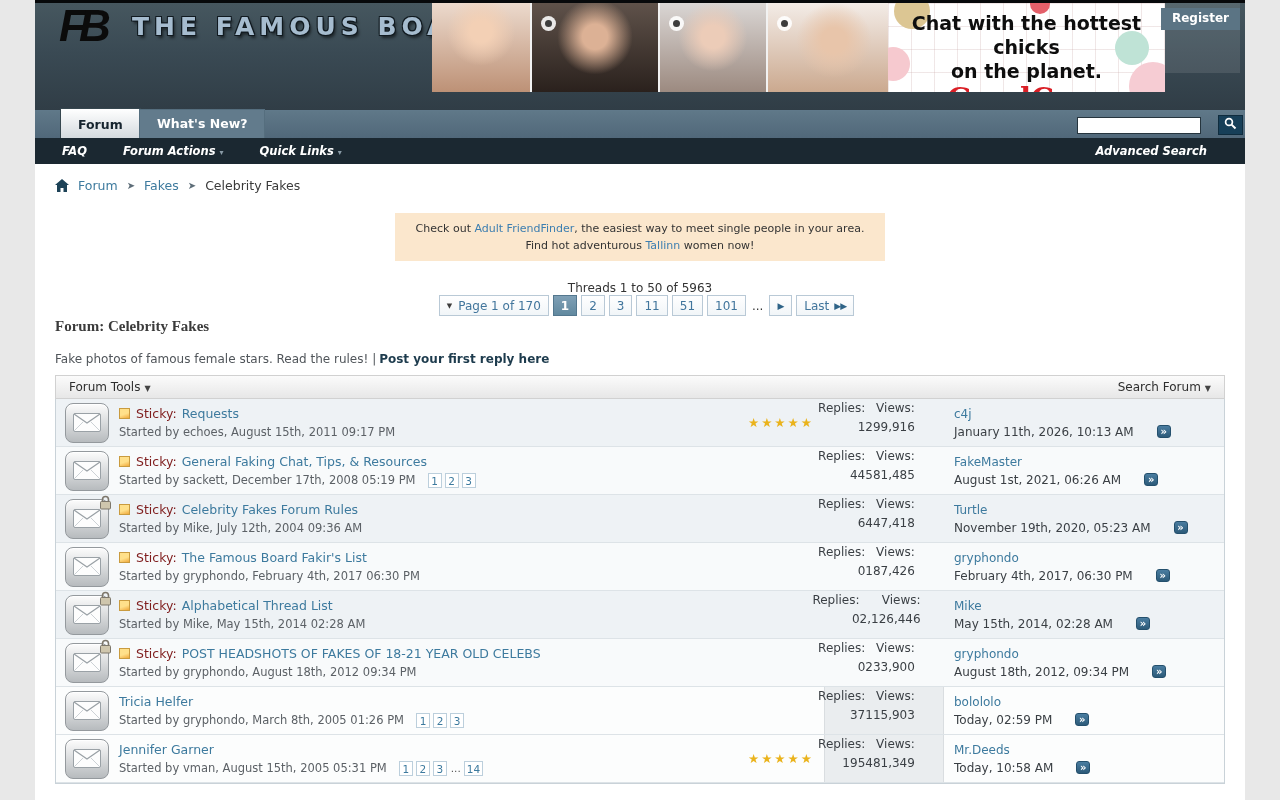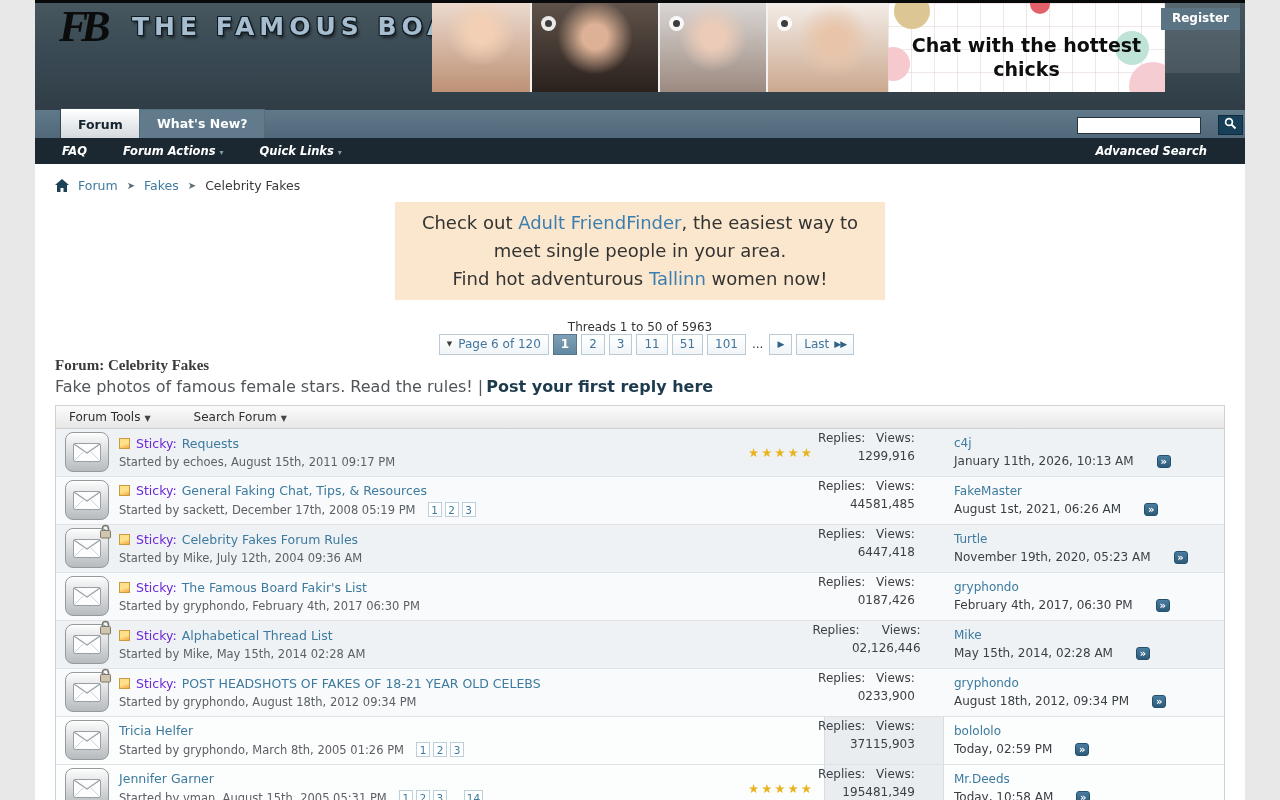--- a/index.html
+++ b/index.html
@@ -8,21 +8,21 @@
     background: #e8e8e8; color: #333;
     font-family: "DejaVu Sans", "Liberation Sans", sans-serif; font-size: 12px;
   }
   a { text-decoration: none; cursor: pointer; }
   .site { width: 1210px; margin: 0 auto; background: #fff; }
 
   
   .hd { position: relative; height: 110px; border-top: 3px solid #07090b;
         background: linear-gradient(180deg, #46575f 0%, #3a4a54 45%, #303d46 100%); }
   .logo-script { position: absolute; left: 24px; top: -2px;
-        font-family: Liberation Serif, serif; font-style: italic; font-weight: bold;
+        font-family: Liberation Sans, sans-serif; font-style: italic; font-weight: bold;
         font-size: 44px; color: #0b0b0b; letter-spacing: -7px; }
   .logo-text { position: absolute; left: 97px; top: 9px; font-weight: bold;
         font-size: 25px; letter-spacing: 5px; color: #a6bccf;
         text-shadow: 1px 1px 0 #111a20, -1px -1px 0 #111a20, 1px -1px 0 #111a20,
                      -1px 1px 0 #111a20, 2px 3px 3px rgba(0,0,0,.55); }
   .account-panel { position: absolute; right: 5px; top: 0; width: 76px; height: 70px;
         background: rgba(255,255,255,.10); }
   .login-stub { position: absolute; right: 73px; top: 6px; width: 44px; height: 18px;
         background: #fff; border: 1px solid #99a2a8; font-size: 11px; color: #222;
         text-align: right; padding: 2px 5px 0 0; z-index: 1; }
@@ -44,21 +44,21 @@
         text-align: center; padding-top: 9px;
         background-image: linear-gradient(rgba(205,175,175,.30) 1px, transparent 1px),
                           linear-gradient(90deg, rgba(205,175,175,.30) 1px, transparent 1px);
         background-size: 23px 23px; }
   .circle { position: absolute; border-radius: 50%; }
   .c1 { left: 6px; top: -10px; width: 36px; height: 36px; background: #dcc693; }
   .c2 { left: -12px; top: 44px; width: 34px; height: 34px; background: #f6c9cf; }
   .c3 { left: 142px; top: -9px; width: 20px; height: 20px; background: #e4606a; }
   .c4 { right: 16px; top: 28px; width: 34px; height: 34px; background: #bfe3d6; }
   .c5 { right: -12px; bottom: -18px; width: 48px; height: 48px; background: #f6ccd3; }
-  .ad-line { position: relative; font-weight: bold; font-size: 19px; color: #0e0e0e; line-height: 1.25; margin-top: 22px; }
+  .ad-line { position: relative; font-weight: bold; font-size: 19px; color: #0e0e0e; line-height: 1.25; }
   .ad-brand { position: relative; margin-top: 2px; font-family: "DejaVu Serif", serif;
         font-weight: bold; font-size: 29px; color: #da1f26; line-height: 1; }
 
   
   .tabbar { position: relative; height: 28px; background: linear-gradient(#5f7888, #51687a);
         border-top: 1px solid #60798a; }
   .tab { position: absolute; bottom: 0; font-weight: bold; font-size: 12.5px; padding: 6px 17px 7px; }
   .tab-forum { left: 25px; background: linear-gradient(#ffffff, #d4dade); color: #17252f;
         border: 1px solid #36474f; border-bottom: none; top: -3px; padding-top: 8px; }
   .tab-new { left: 104px; background: #627b8c; color: #fff; border: 1px solid #556e7e; border-bottom: none; }
@@ -72,42 +72,42 @@
   .adv-search { margin-left: auto; margin-right: 0 !important; font-weight: bold; }
 
   
   .content { padding: 0 20px 40px; background: #fff; }
   .breadcrumb { display: flex; align-items: center; padding-top: 14px; font-size: 12.5px; color: #3f464b; }
   .bc-home { display: flex; align-items: center; margin-right: 9px; }
   .bc-link { color: #3d7a9e; }
   .bc-sep { margin: 0 9px; color: #5d6d78; font-size: 10px; }
   .bc-current { color: #3a3a3a; }
 
-  .notice { width: 490px; margin: 9px auto 0; background: #fbe7cd; padding: 7px 8px;
-        text-align: center; font-size: 18px; color: #333; line-height: 1.55; }
+  .notice { width: 490px; margin: 20px auto 0; background: #fbe7cd; padding: 7px 8px;
+        text-align: center; font-size: 11px; color: #333; line-height: 1.55; }
   .notice a { color: #3c7eb0; }
 
   .list-controls { display: flex; justify-content: flex-end; align-items: center;
         margin-top: 31px; height: 24px; font-size: 12px; color: #333; flex-direction: column; }
   .pagination { display: flex; align-items: center; margin-left: 9px; }
   .pgbtn { display: flex; align-items: center; border: 1px solid #b9c9d6;
         background: linear-gradient(#ffffff, #f1f5f8); color: #41759c; font-size: 12px;
         padding: 2px 7px; margin-left: 4px; height: 21px; }
   .pg-num.active { background: linear-gradient(#7fa0b6, #61899f); border-color: #53778e;
         color: #fff; font-weight: bold; }
   .sel-arrow { color: #3c3c3c; font-size: 7px; margin-right: 6px; }
   .pg-ellipsis { margin: 0 2px 0 6px; color: #333; }
   .arrow-glyph { color: #2e6387; font-size: 9px; }
   .pg-last .dbl { font-size: 9px; margin-left: 5px; letter-spacing: -1px; color: #2e6387; }
 
   .forum-title { margin: 0; padding-top: 2px; font-size: 15px; font-weight: bold; color: #3b3b3b; font-family: Liberation Serif, serif; }
-  .forum-desc { margin-top: 3px; font-size: 16px; color: #50555a; }
+  .forum-desc { margin-top: 17px; font-size: 12px; color: #50555a; }
   .forum-cta { font-weight: bold; color: #1d3b4d; margin-left: 3px; }
 
-  .toolbar { display: flex; justify-content: flex-start; align-items: center; gap: 43px;
+  .toolbar { display: flex; justify-content: space-between; align-items: center; gap: 30px;
         height: 24px; margin-top: 9px; padding: 0 13px;
         background: linear-gradient(#fbfbfb, #e7e7e7); border: 1px solid #d1d1d1;
         font-size: 12px; }
   .toolbar a { color: #2e2e2e; }
 
   
   .thead { display: flex; align-items: center; height: 23px; margin-top: 9px;
         background: linear-gradient(#8ba7b9, #60839a); border: 1px solid #4d6d82;
         color: #fff; font-weight: bold; font-size: 12px; text-shadow: 0 1px 1px rgba(0,0,0,.3); }
   .th-title { flex: 1; padding-left: 12px; color: #fff; }
@@ -123,24 +123,24 @@
   .cell-title { flex: 1; display: flex; align-items: center; min-width: 0; }
   .thread-icon { margin-left: 9px; flex: 0 0 44px; height: 40px; border-radius: 8px;
         background: linear-gradient(#fcfcfc, #b7bbbe); border: 1px solid #94999d;
         box-shadow: inset 0 1px 0 #fff; display: flex; align-items: center;
         justify-content: center; position: relative; }
   .lock-badge { position: absolute; top: -5px; right: -4px; }
   .thread-text { margin-left: 10px; min-width: 0; }
   .t-line1 { display: flex; align-items: center; font-size: 12.5px; white-space: nowrap; }
   .note-icon { width: 11px; height: 11px; display: inline-block; margin-right: 6px;
         background: linear-gradient(160deg, #ffe08a 0 55%, #f0a93c); border: 1px solid #c99b3f; }
-  .sticky-label { color: #6d28d9; margin-right: 5px; }
+  .sticky-label { color: #7f1d1d; margin-right: 5px; }
   .t-link { color: #3d7a9e; }
   .t-line2 { margin-top: 4px; font-size: 11.5px; color: #5c6166; display: flex;
-        align-items: flex-end; white-space: nowrap; }
+        align-items: center; white-space: nowrap; }
   .mini-pages { margin-left: 9px; display: inline-flex; align-items: center; }
   .mini-page { min-width: 14px; height: 15px; border: 1px solid #bccfdc; background: #fff;
         color: #3d7a9e; font-size: 10.5px; line-height: 14px; text-align: center;
         margin-left: 3px; padding: 0 2px; }
   .mini-ellip { margin-left: 4px; color: #555; font-size: 10.5px; }
   .stars { margin-left: auto; margin-right: 10px; white-space: nowrap; }
   .star { color: #eab31c; font-size: 12.5px; letter-spacing: 2px; }
   .cell-stats { width: 120px; padding-right: 35px; display: flex; flex-direction: row;
         justify-content: center; text-align: right; font-size: 12px; color: #3a3f44; line-height: 1.55; }
   .row-normal .cell-stats { background: #eaedef; border-left: 1px solid #d9dde0; border-right: 1px solid #d9dde0; }
@@ -229,21 +229,21 @@
     <div class="notice">
       <span>Check out </span><a>Adult FriendFinder</a><span>, the easiest way to meet single people in your area.</span><br>
       <span>Find hot adventurous </span><a>Tallinn</a><span> women now!</span>
     </div>
 
     <div class="list-controls">
       <span>Threads 1 to 50 of 5963</span>
       <div class="pagination">
         <a class="pgbtn pg-selector">
           <span class="sel-arrow">▼</span>
-          <span>Page 6 of 120</span>
+          <span>Page 1 of 170</span>
         </a>
         <span style="display:flex">
             <a class="pgbtn pg-num active">1</a>
             <a class="pgbtn pg-num">2</a>
             <a class="pgbtn pg-num">3</a>
             <a class="pgbtn pg-num">11</a>
             <a class="pgbtn pg-num">51</a>
             <a class="pgbtn pg-num">101</a>
           </span>
         <span class="pg-ellipsis">...</span>

